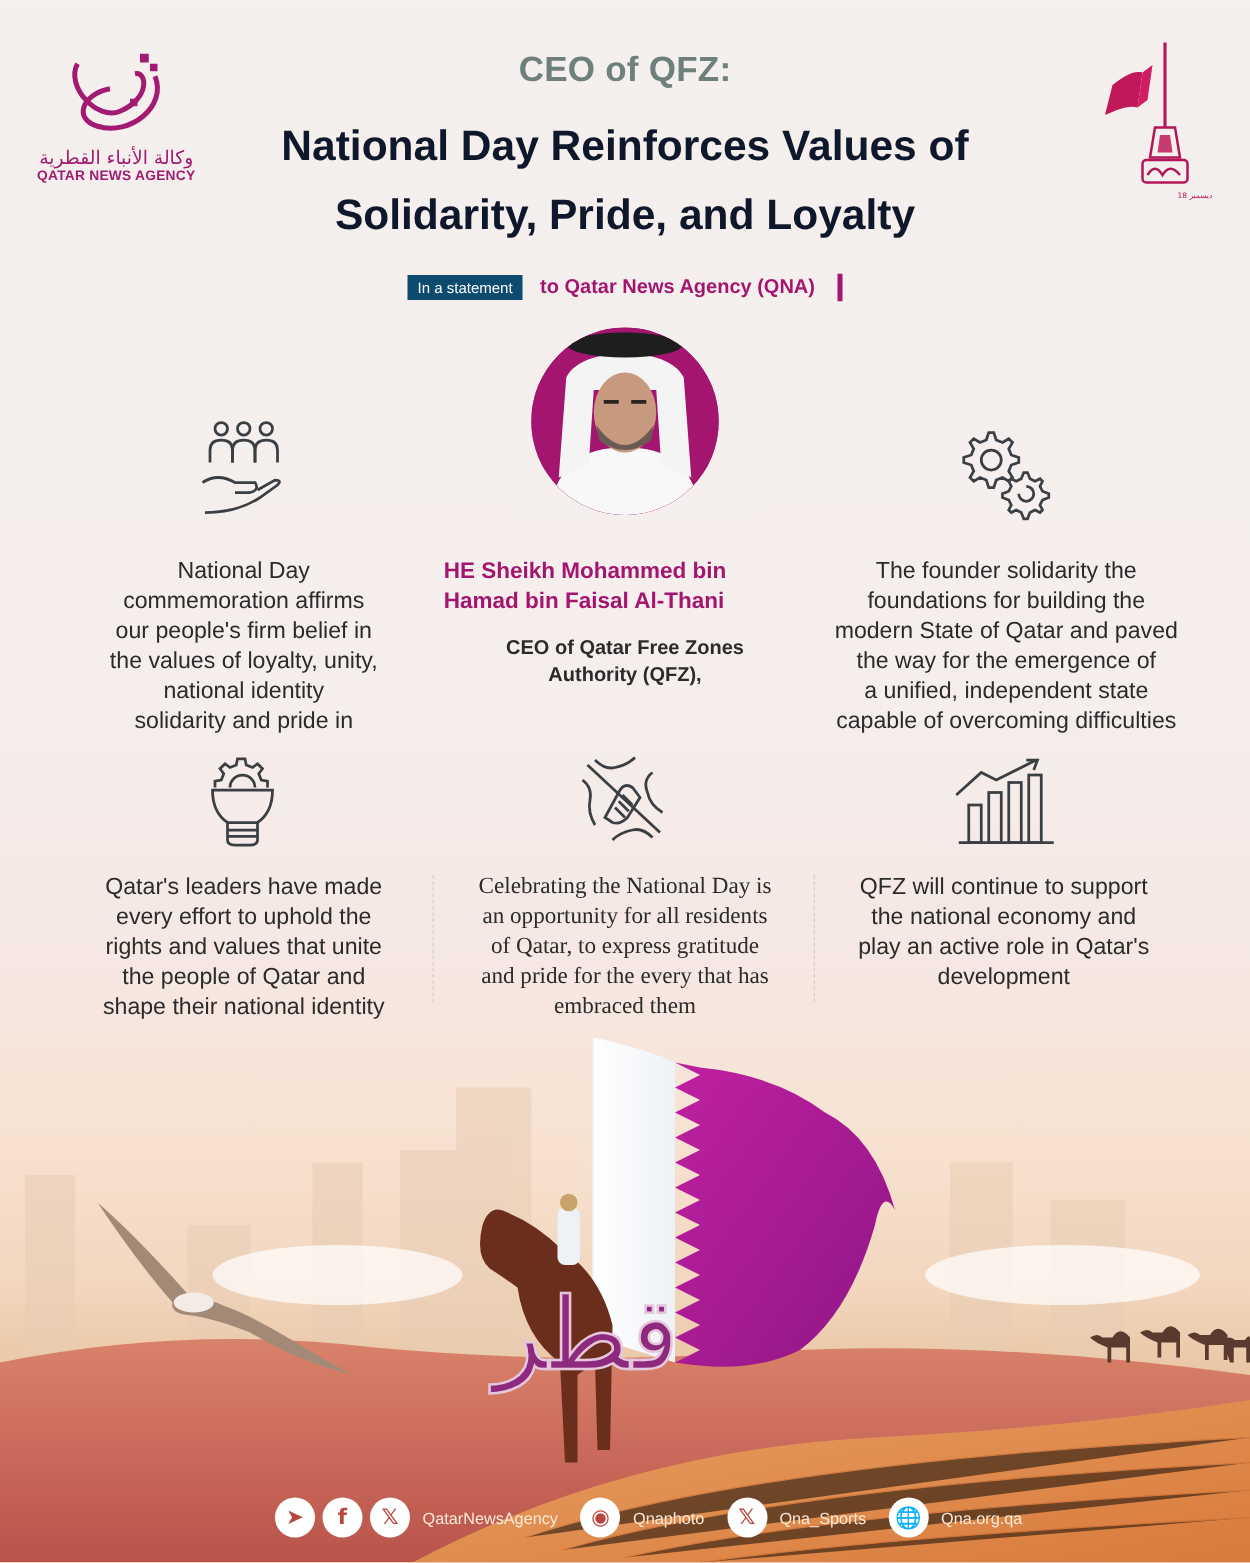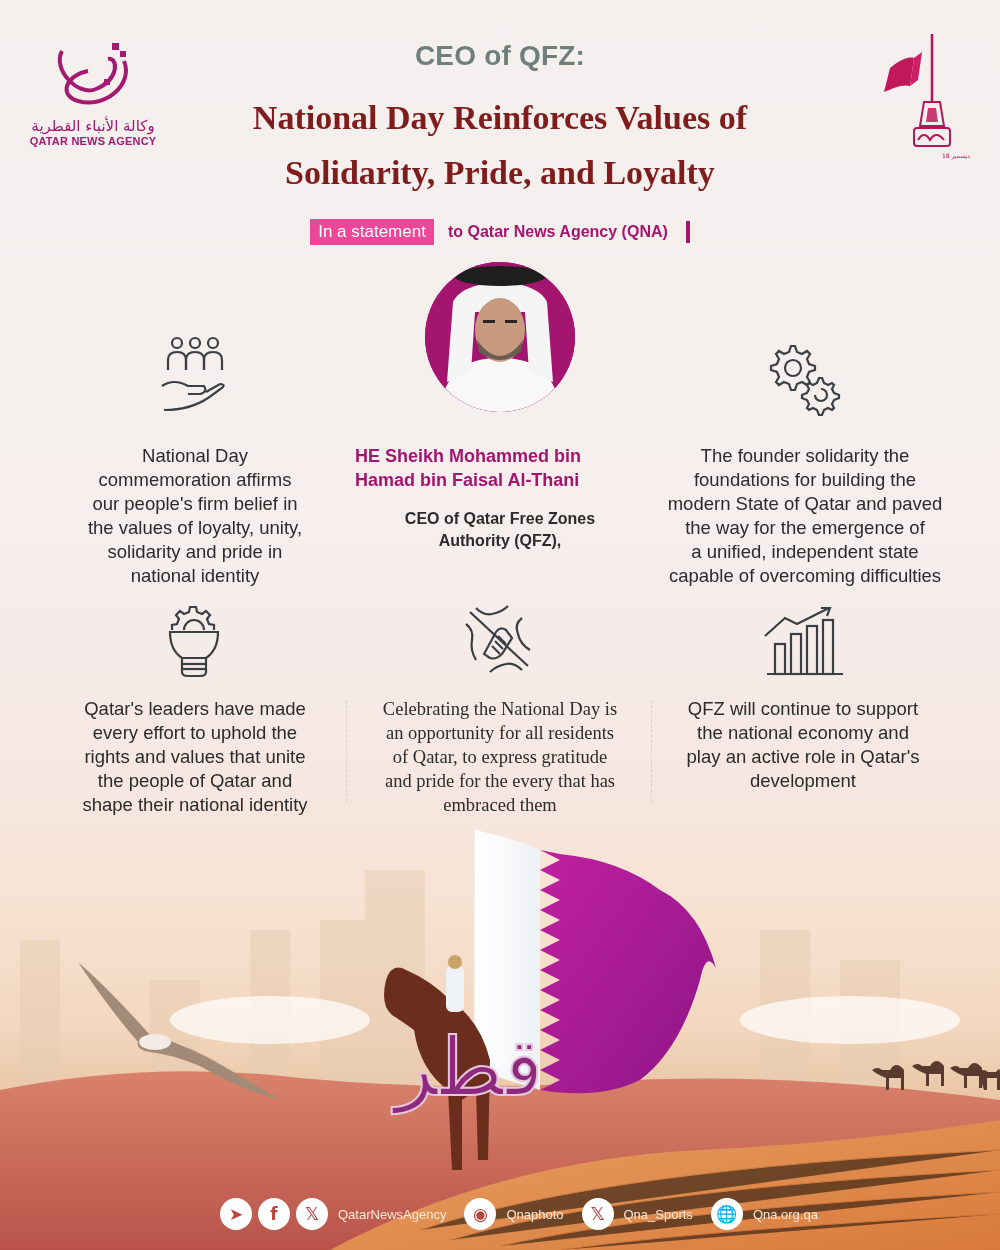--- a/index.html
+++ b/index.html
@@ -14,24 +14,24 @@
 
   
   .qna-logo { left: 28px; top: 39px; width: 130px; text-align: center; }
   .qna-logo svg { display: block; margin: 0 auto; }
   .qna-ar { font-family: "DejaVu Sans", sans-serif; font-size: 15px; color: #a31a72; margin-top: 2px; }
   .qna-en { font-family: "Liberation Sans", sans-serif; font-weight: 700; font-size: 11px; color: #a31a72; letter-spacing: 0.2px; }
 
   .nd-logo { right: 30px; top: 30px; width: 90px; height: 140px; }
 
   .kicker { left: 0; right: 0; top: 40px; text-align: center; font-family: "Liberation Sans", sans-serif; font-weight: 700; font-size: 28px; color: #6f7f7c; letter-spacing: 0.2px; }
-  .headline { left: 0; right: 0; top: 90px; text-align: center; font-family: Liberation Serif, serif; font-weight: 700; font-size: 34px; line-height: 55px; color: #7f1d1d; }
+  .headline { left: 0; right: 0; top: 90px; text-align: center; font-family: Liberation Sans, sans-serif; font-weight: 700; font-size: 34px; line-height: 55px; color: #0f172a; }
 
   .stmt-row { left: 0; right: 0; top: 219px; display: flex; justify-content: center; align-items: center; gap: 14px; }
-  .stmt-chip { background: #ec4899; color: #fff; font-family: "Liberation Sans", sans-serif; font-size: 17px; padding: 3px 8px; }
+  .stmt-chip { background: #0c4a6e; color: #fff; font-family: "Liberation Sans", sans-serif; font-size: 12px; padding: 3px 8px; }
   .stmt-text { font-family: "Liberation Sans", sans-serif; font-weight: 700; font-size: 16px; color: #a4156f; }
   .stmt-bar { width: 4px; height: 22px; background: #a4156f; margin-left: 4px; }
 
   
   .portrait { left: 425px; top: 262px; width: 150px; height: 150px; border-radius: 50%; overflow: hidden; background: #a4156f; }
 
   
   .col { position: absolute; text-align: center; font-family: "Liberation Sans", sans-serif; font-size: 18.5px; line-height: 24px; color: #2b2b2b; }
   .icon-wrap { position: absolute; }
 
@@ -110,22 +110,22 @@
     <path d="M44 34 V24 Q44 16 53 16 Q62 16 62 24 V34"></path>
     <path d="M2 50 Q14 42 28 50 L44 50 Q48 56 40 58 L28 58"></path>
     <path d="M4 74 Q 30 74 48 62 L 62 52 Q 66 48 60 48 L 46 56"></path>
   </svg>
 </div>
 <div class="col" style="left:60px; top:444px; width:270px;">
   <div>National Day</div>
   <div>commemoration affirms</div>
   <div>our people's firm belief in</div>
   <div>the values of loyalty, unity,</div>
+  <div>national identity</div>
   <div>solidarity and pride in</div>
-  <div>national identity</div>
 </div>
 
 <div class="abs name">
   <div>HE Sheikh Mohammed bin</div>
   <div>Hamad bin Faisal Al-Thani</div>
 </div>
 <div class="abs title">
   <div>CEO of Qatar Free Zones</div>
   <div>Authority (QFZ),</div>
 </div>

